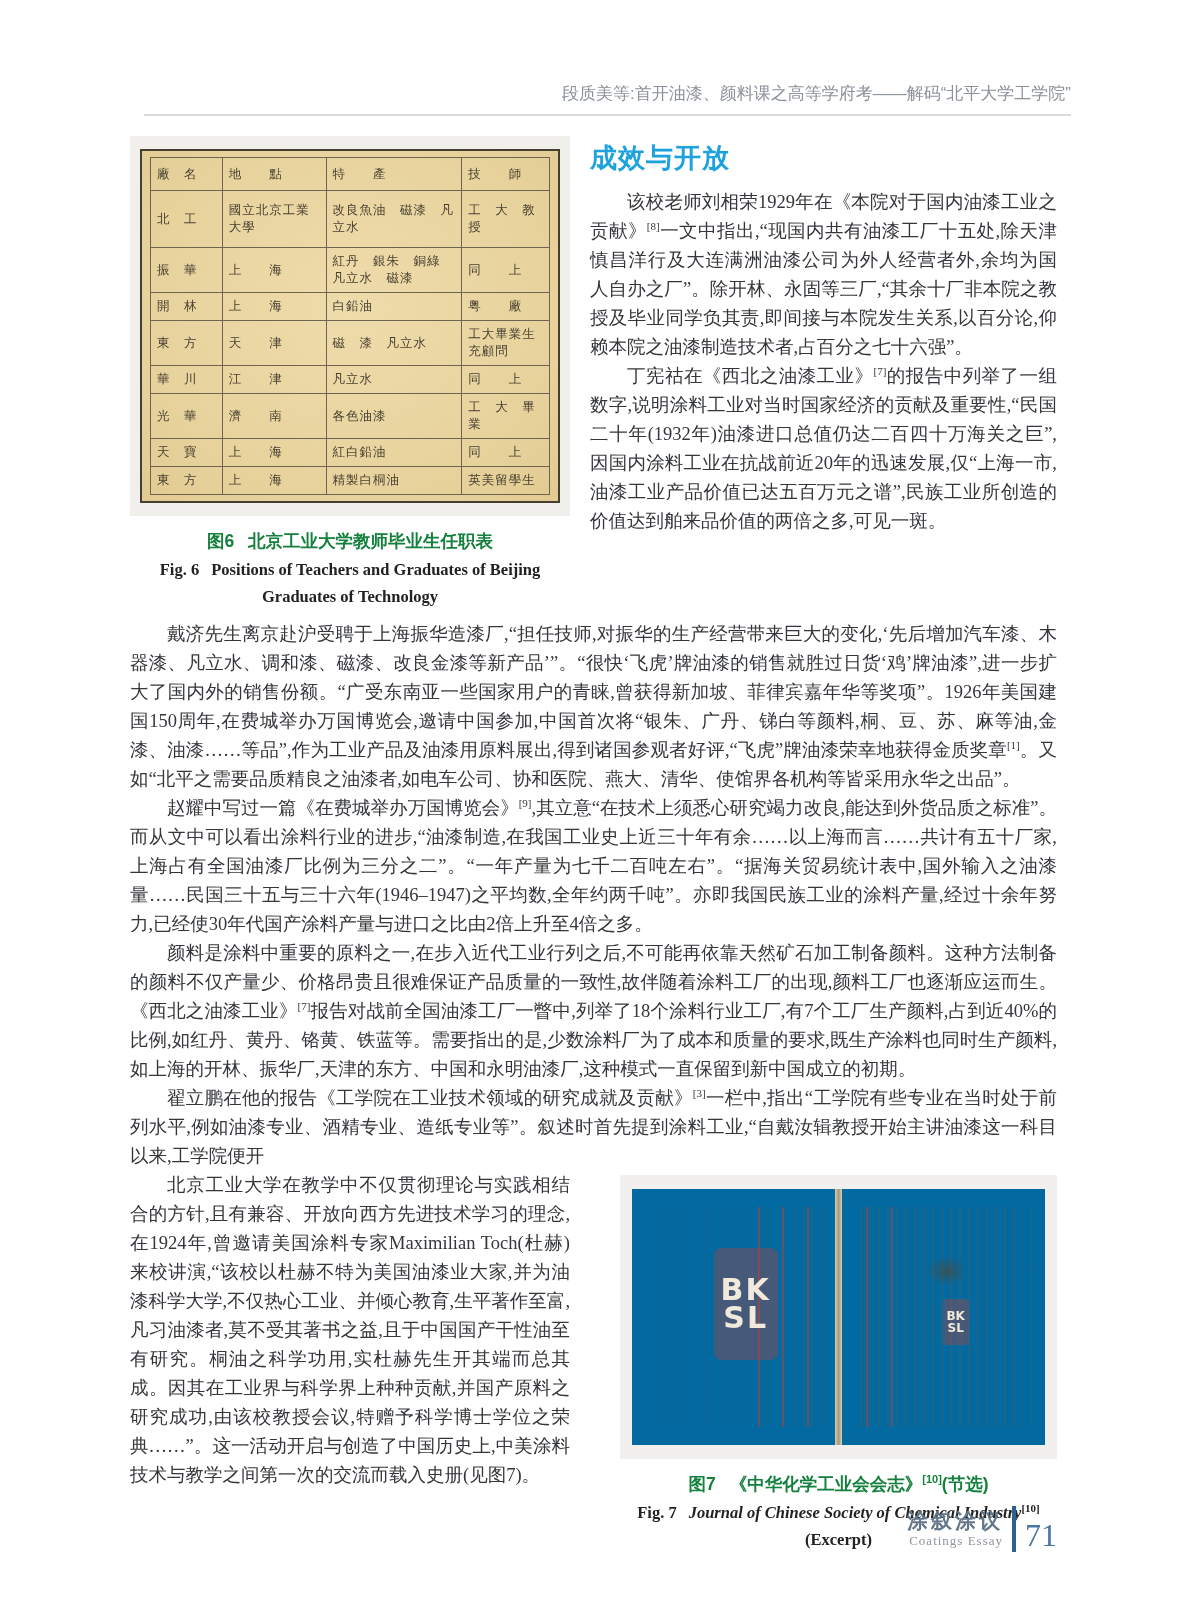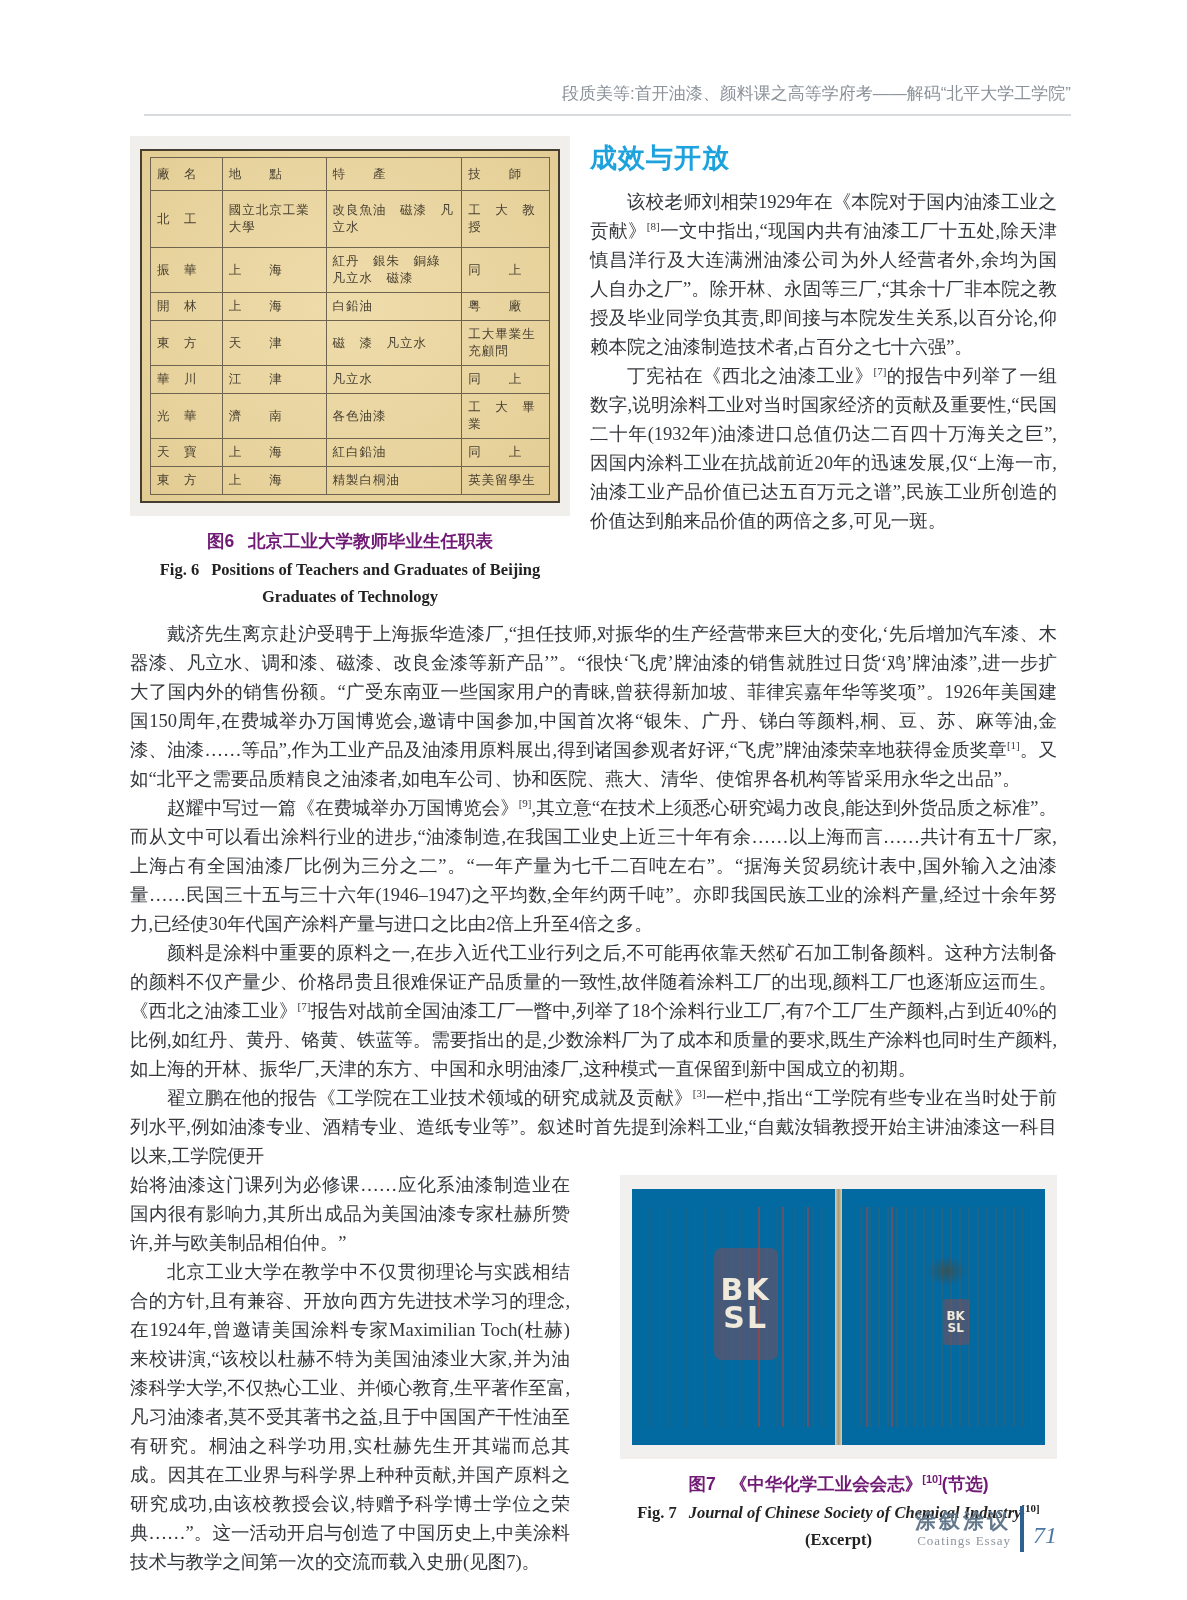--- a/index.html
+++ b/index.html
@@ -60,21 +60,21 @@
     letter-spacing:1px;
   }
   .old-table th{height:22px;}
   .old-table col.c1{width:18%;} .old-table col.c2{width:26%;}
   .old-table col.c3{width:34%;} .old-table col.c4{width:22%;}
   .old-table tr.tall td{height:46px;}
   
   .caption{margin-top:10px;text-align:center;}
   .cap-zh{
     font-family:"Liberation Sans","DejaVu Sans",sans-serif;
-    font-weight:bold;font-size:17.5px;color:#701a75;line-height:30px;
+    font-weight:bold;font-size:17.5px;color:#15803d;line-height:30px;
   }
   .cap-zh .cap-label{margin-right:14px;}
   .cap-en{
     font-family:"Liberation Serif","DejaVu Serif",serif;
     font-weight:bold;font-size:16.5px;color:#222;line-height:27px;
   }
   .cap-en .fig-label{margin-right:12px;}
   .cap-en em{font-style:italic;}
   
   .fig7{margin:4px 0 0 0;background:#f1f0ee;padding:14px 12px;height:284px;box-sizing:border-box;}
@@ -111,21 +111,21 @@
     font-family:"Liberation Sans","DejaVu Sans",sans-serif;
     font-weight:bold;font-size:21px;color:#64788b;letter-spacing:3px;line-height:24px;
   }
   .footer-en{
     font-family:"Liberation Serif","DejaVu Serif",serif;
     font-size:13px;color:#8e959b;letter-spacing:1px;line-height:16px;
   }
   .footer-bar{width:4px;height:46px;background:#2e6090;flex:none;margin-right:9px;}
   .footer-page{
     font-family:"Liberation Serif","DejaVu Serif",serif;
-    font-size:24px;color:#4a77a4;align-self:flex-end;line-height:34px;font-style:italic;
+    font-size:32px;color:#4a77a4;align-self:flex-end;line-height:34px;
   }
 </style>
 </head>
 <body>
 
 <div class="page">
 
   <header class="page-header">
     <span>段质美等:首开油漆、颜料课之高等学府考——解码“北平大学工学院”</span>
   </header>
@@ -225,21 +225,20 @@
 
     <section class="full-paras">
         <p class="para"><span>戴济先生离京赴沪受聘于上海振华造漆厂,“担任技师,对振华的生产经营带来巨大的变化,‘先后增加汽车漆、木器漆、凡立水、调和漆、磁漆、改良金漆等新产品’”。“很快‘飞虎’牌油漆的销售就胜过日货‘鸡’牌油漆”,进一步扩大了国内外的销售份额。“广受东南亚一些国家用户的青睐,曾获得新加坡、菲律宾嘉年华等奖项”。1926年美国建国150周年,在费城举办万国博览会,邀请中国参加,中国首次将“银朱、广丹、锑白等颜料,桐、豆、苏、麻等油,金漆、油漆……等品”,作为工业产品及油漆用原料展出,得到诸国参观者好评,“飞虎”牌油漆荣幸地获得金质奖章</span><sup>[1]</sup><span>。又如“北平之需要品质精良之油漆者,如电车公司、协和医院、燕大、清华、使馆界各机构等皆采用永华之出品”。</span></p>
         <p class="para"><span>赵耀中写过一篇《在费城举办万国博览会》</span><sup>[9]</sup><span>,其立意“在技术上须悉心研究竭力改良,能达到外货品质之标准”。而从文中可以看出涂料行业的进步,“油漆制造,在我国工业史上近三十年有余……以上海而言……共计有五十厂家,上海占有全国油漆厂比例为三分之二”。“一年产量为七千二百吨左右”。“据海关贸易统计表中,国外输入之油漆量……民国三十五与三十六年(1946–1947)之平均数,全年约两千吨”。亦即我国民族工业的涂料产量,经过十余年努力,已经使30年代国产涂料产量与进口之比由2倍上升至4倍之多。</span></p>
         <p class="para"><span>颜料是涂料中重要的原料之一,在步入近代工业行列之后,不可能再依靠天然矿石加工制备颜料。这种方法制备的颜料不仅产量少、价格昂贵且很难保证产品质量的一致性,故伴随着涂料工厂的出现,颜料工厂也逐渐应运而生。《西北之油漆工业》</span><sup>[7]</sup><span>报告对战前全国油漆工厂一瞥中,列举了18个涂料行业工厂,有7个工厂生产颜料,占到近40%的比例,如红丹、黄丹、铬黄、铁蓝等。需要指出的是,少数涂料厂为了成本和质量的要求,既生产涂料也同时生产颜料,如上海的开林、振华厂,天津的东方、中国和永明油漆厂,这种模式一直保留到新中国成立的初期。</span></p>
         <p class="para"><span>翟立鹏在他的报告《工学院在工业技术领域的研究成就及贡献》</span><sup>[3]</sup><span>一栏中,指出“工学院有些专业在当时处于前列水平,例如油漆专业、酒精专业、造纸专业等”。叙述时首先提到涂料工业,“自戴汝辑教授开始主讲油漆这一科目以来,工学院便开</span></p>
       </section>
 
     <section class="row bottom-row">
       <div class="col left-col-b">
-          <p class="para noindent"><span>始将油漆这门课列为必修课……应化系油漆制造业在国内很有影响力,其所出成品为美国油漆专家杜赫所赞许,并与欧美制品相伯仲。”</span></p>
           <p class="para"><span>北京工业大学在教学中不仅贯彻理论与实践相结合的方针,且有兼容、开放向西方先进技术学习的理念,在1924年,曾邀请美国涂料专家Maximilian Toch(杜赫)来校讲演,“该校以杜赫不特为美国油漆业大家,并为油漆科学大学,不仅热心工业、并倾心教育,生平著作至富,凡习油漆者,莫不受其著书之益,且于中国国产干性油至有研究。桐油之科学功用,实杜赫先生开其端而总其成。因其在工业界与科学界上种种贡献,并国产原料之研究成功,由该校教授会议,特赠予科学博士学位之荣典……”。这一活动开启与创造了中国历史上,中美涂料技术与教学之间第一次的交流而载入史册(见图7)。</span></p>
         </div>
       <div class="col right-col-b">
         <figure class="fig7">
           <div class="book">
             <div class="book-page page-left">
               <div class="vtext"></div>
               <div class="redcol" style="left:62%;"></div>
               <div class="redcol" style="left:74%;"></div>
               <div class="redcol" style="left:86%;"></div>

